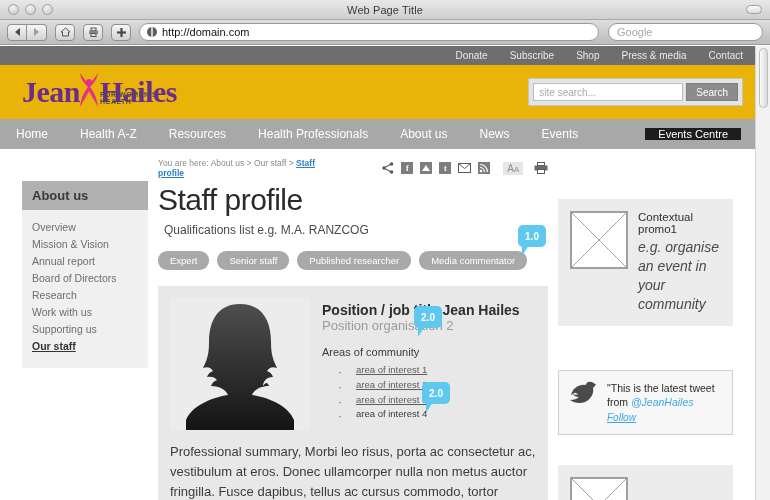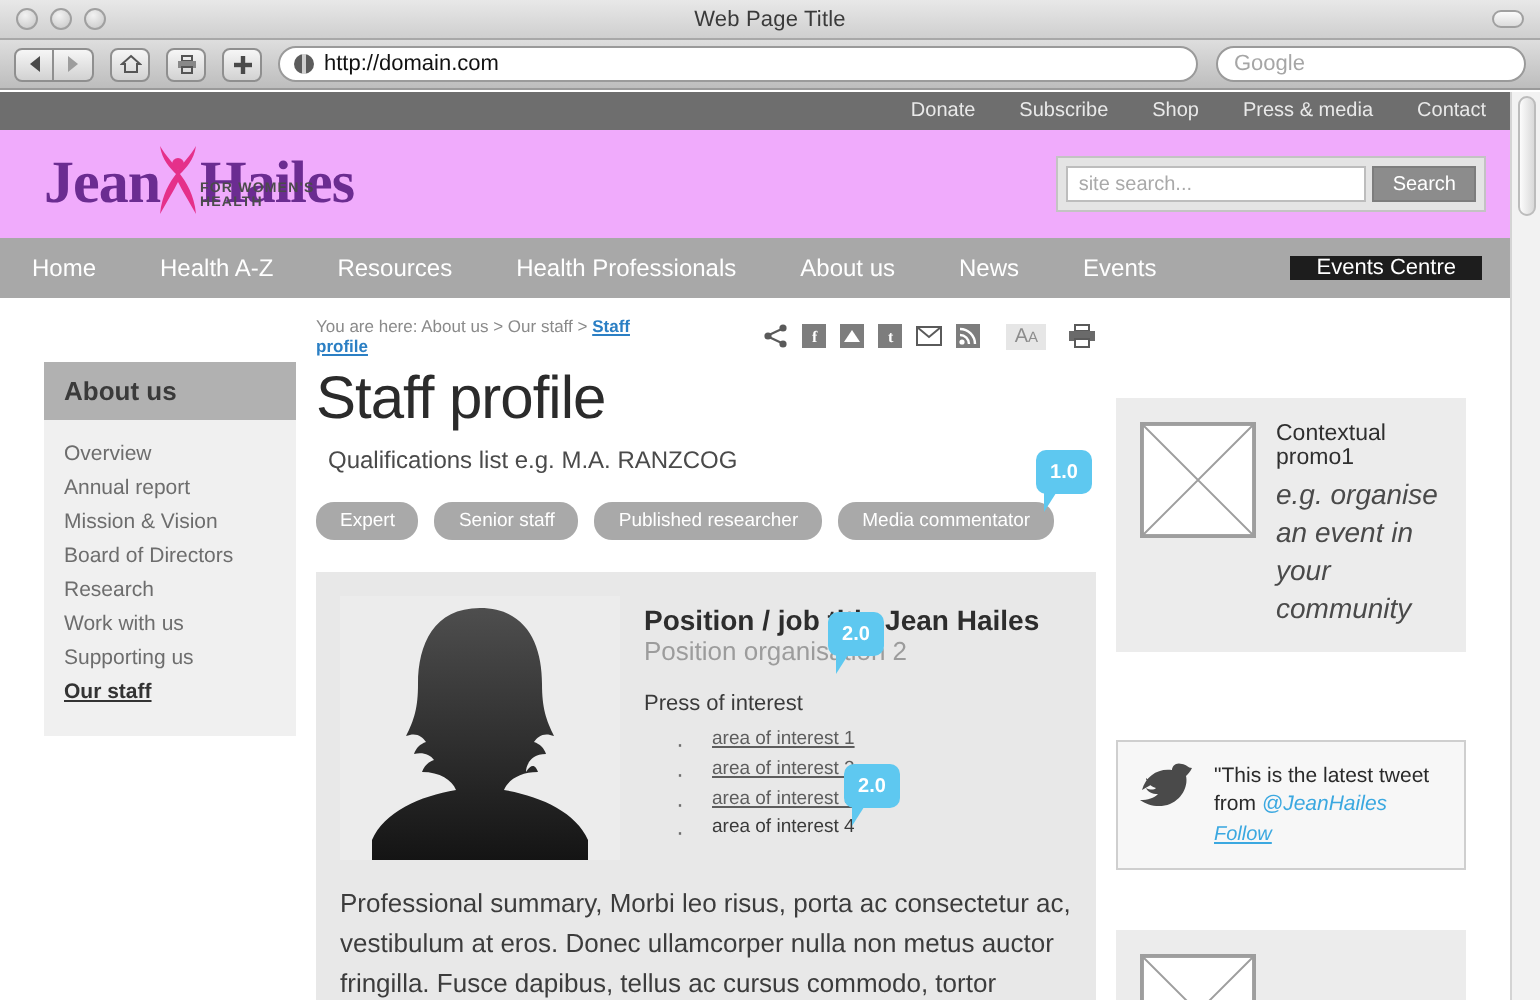--- a/index.html
+++ b/index.html
@@ -90,21 +90,21 @@
   
   .utilbar {
     height: 19px; background: #6e6e6e;
     display: flex; align-items: center; justify-content: flex-end;
     padding-right: 12px; gap: 22px;
   }
   .utilbar a { color: #e9e9e9; font-size: 10px; text-decoration: none; }
 
   
   .header {
-    height: 54px; background: #f0abfc;
+    height: 54px; background: #eab308;
     display: flex; align-items: center; padding: 0 12px;
     position: relative;
   }
   .logo { display: flex; align-items: flex-end; padding-left: 10px; position: relative; }
   .logo-jean { font-family: "Liberation Serif", serif; font-size: 30px; font-weight: bold; color: #6b2c91; letter-spacing: -.5px; line-height: 1; }
   .logo-hailes { font-family: "Liberation Serif", serif; font-size: 30px; font-weight: bold; color: #6b2c91; letter-spacing: -.5px; line-height: 1; margin-left: 20px; }
   .logo-fig { position: absolute; left: 62px; bottom: -4px; width: 30px; height: 42px; }
   .logo-tag { position: absolute; left: 88px; bottom: 2px; font-size: 7px; font-weight: bold; color: #4b4b4b; letter-spacing: .6px; }
 
   .sitesearch {
@@ -318,22 +318,22 @@
         <div class="spacer"></div>
         <div class="medical">Events Centre</div>
       </div>
 
       <div class="content">
 
         <div class="col-left">
           <div class="sb-head">About us</div>
           <div class="sb-list">
             <a>Overview</a>
+            <a>Mission &amp; Vision</a>
             <a>Annual report</a>
-            <a>Mission &amp; Vision</a>
             <a>Board of Directors</a>
             <a>Research</a>
             <a>Work with us</a>
             <a>Supporting us</a>
             <a class="current">Our staff</a>
           </div>
         </div>
 
         <div class="col-mid">
 
@@ -397,21 +397,21 @@
                       <stop offset="0" stop-color="#4e4e4e"></stop>
                       <stop offset="1" stop-color="#141414"></stop>
                     </linearGradient>
                   </defs>
                 <path d="M70 6 C47 6 39 24 39 44 C39 56 37 62 33 70 C38 68 41 70 43 73 C40 74 38 76 37 79 C41 78 45 79 47 82 C44 83 42 85 41 88 C50 88 56 92 58 97 C40 100 22 108 16 122 L16 132 L124 132 L124 122 C118 108 100 100 82 97 C84 92 90 88 99 88 C98 85 96 83 93 88 C93 85 95 79 103 79 C102 76 100 74 97 73 C99 70 102 68 107 70 C103 62 101 56 101 44 C101 24 93 6 70 6 Z" fill="url(#sg)"></path>
               </svg>
             </div>
             <div class="pinfo">
               <div class="pos-title">Position / job title Jean Hailes</div>
               <div class="pos-org">Position organisation 2</div>
-              <div class="aoi-head">Press of interest</div>
+              <div class="aoi-head">Areas of community</div>
               <ul class="aoi">
                 <li><a>area of interest 1</a></li>
                 <li><a>area of interest 2</a></li>
                 <li><a>area of interest 3</a></li>
                 <li class="plain"><span>area of interest  4</span></li>
               </ul>
               <span class="bub" style="left:104px; top:8px;">2.0</span>
               <span class="bub" style="left:112px; top:84px;">2.0</span>
             </div>
           </div>

